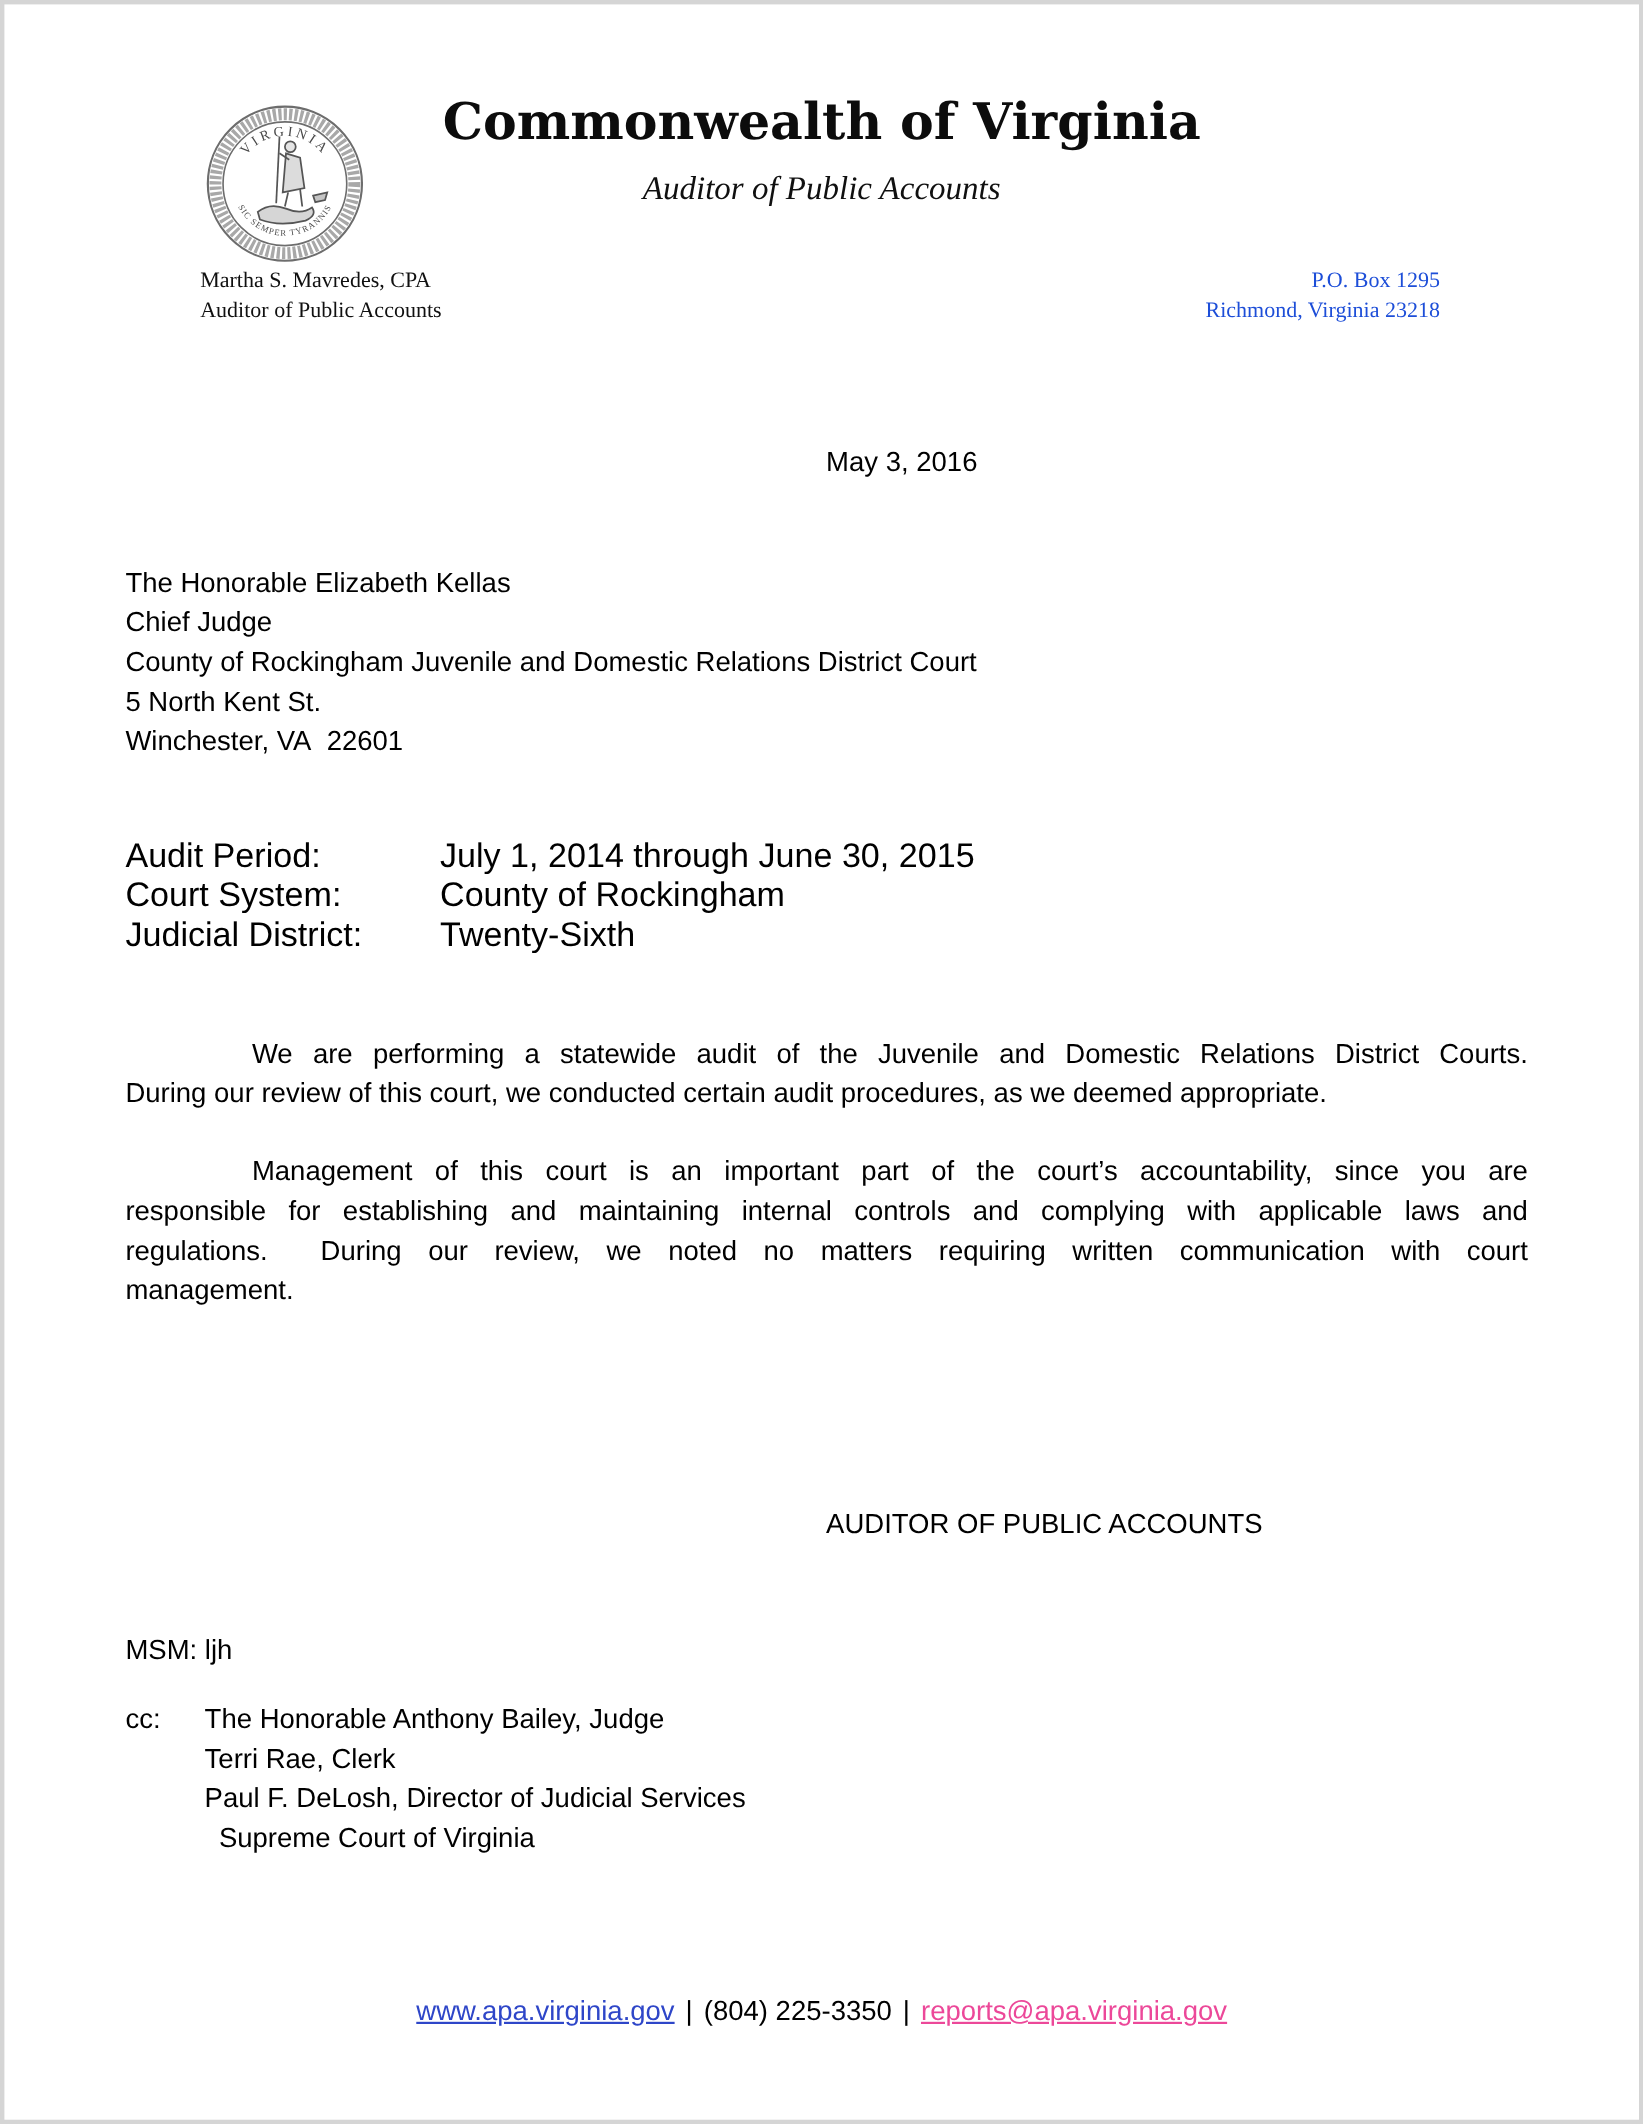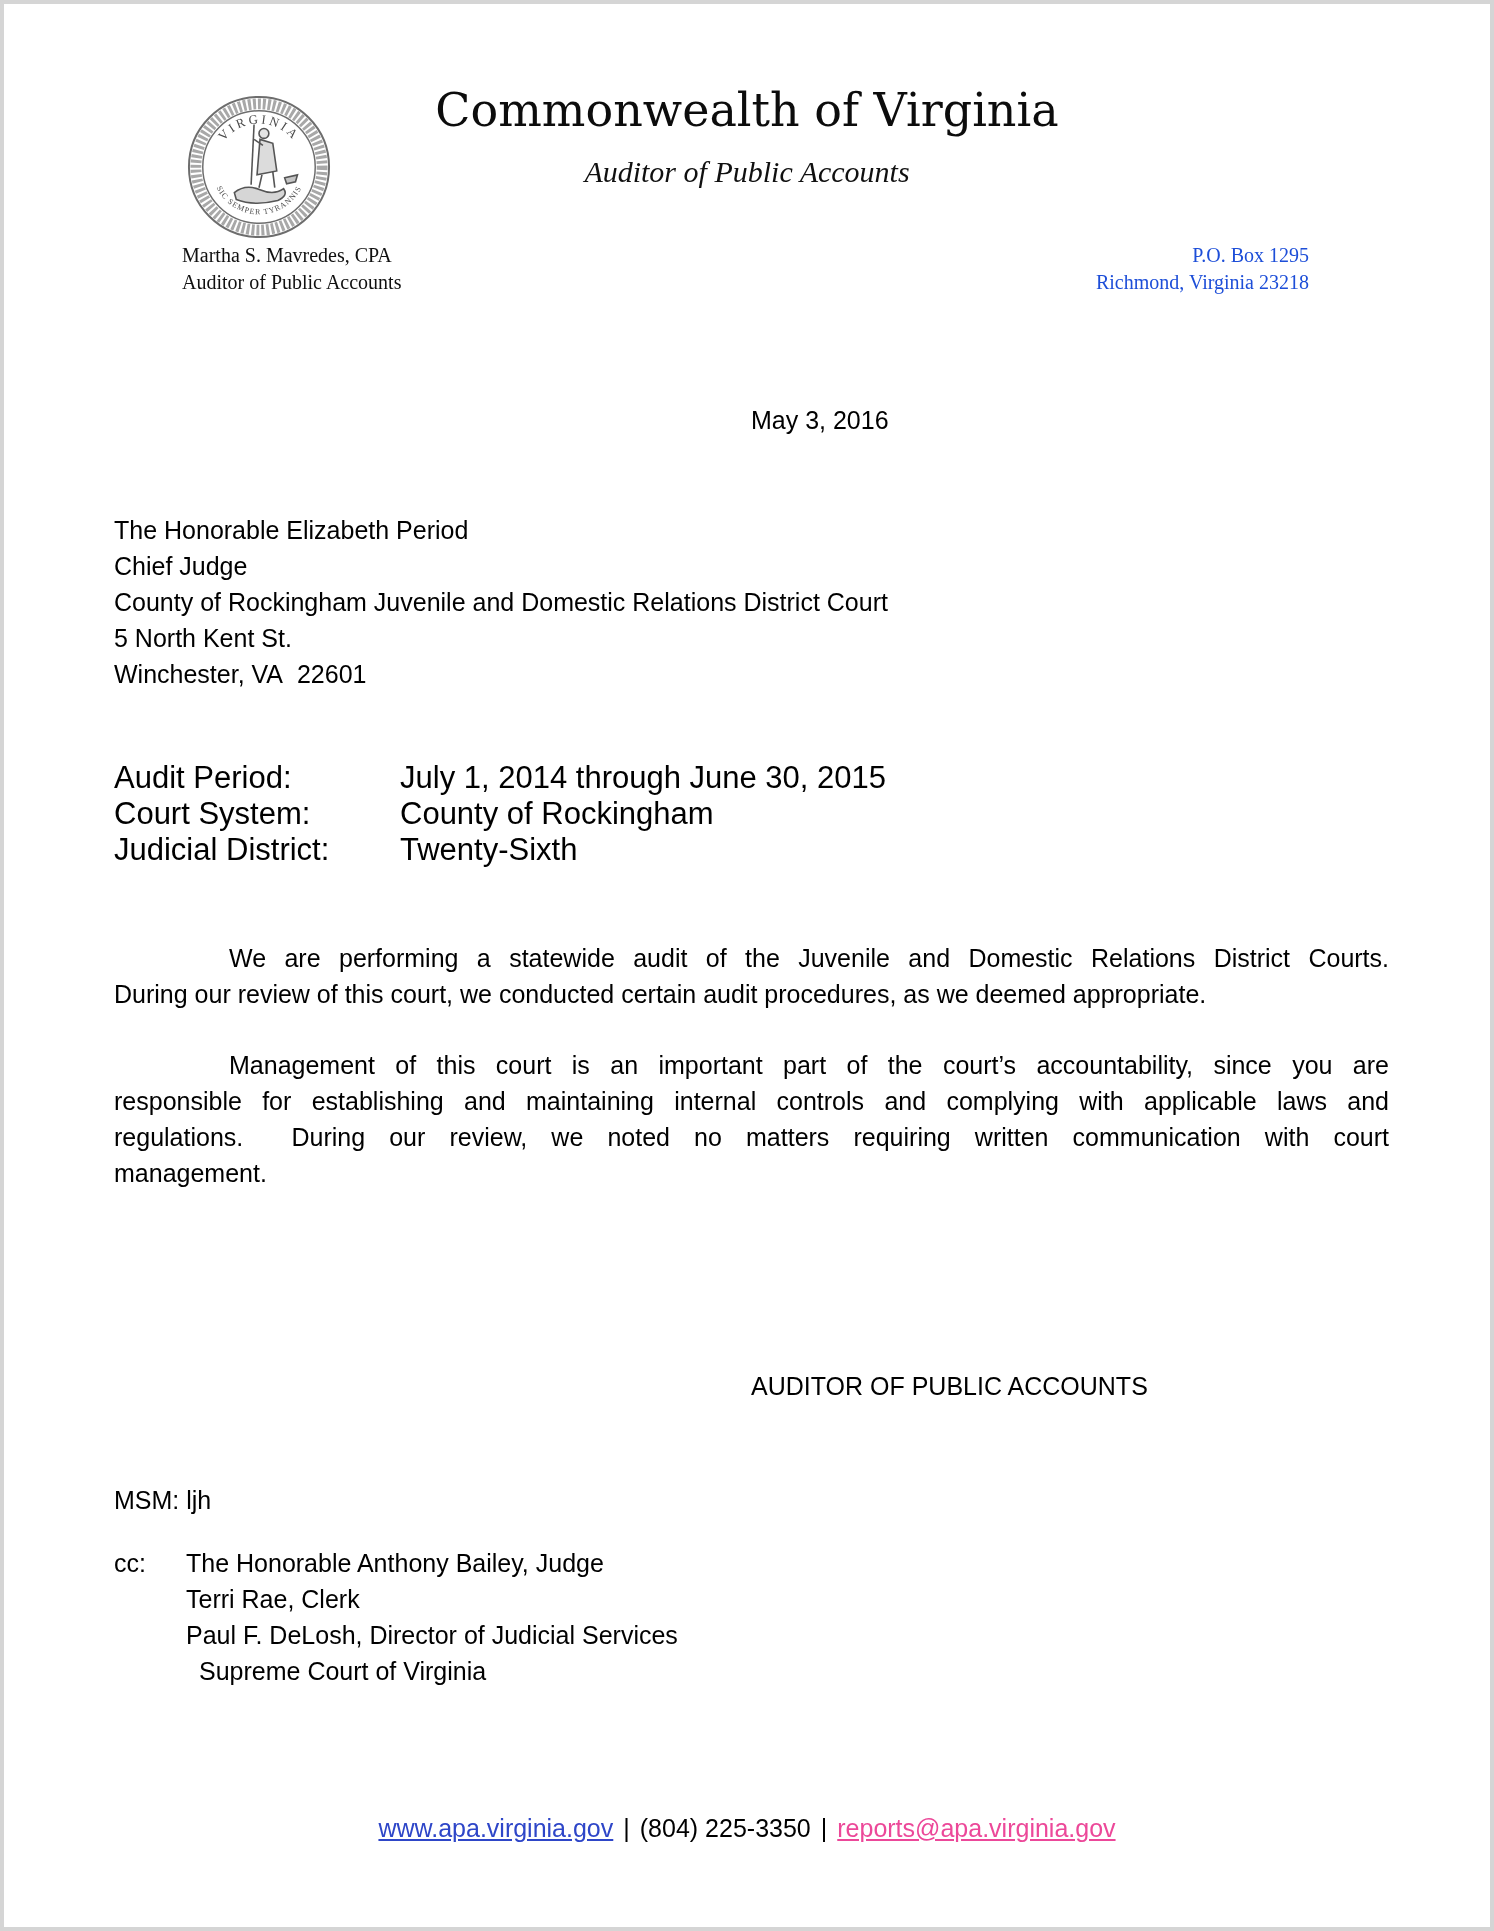--- a/index.html
+++ b/index.html
@@ -18,21 +18,21 @@
   .seal {
     position: absolute;
     left: 181px; top: 88px;
     width: 148px; height: 150px;
   }
   .lh-title {
     position: absolute;
     left: 0; top: 80px; width: 100%;
     text-align: center;
     font-family: "DejaVu Serif", serif;
-    font-weight: 400;
+    font-weight: 700;
     font-size: 46px;
     line-height: 52px;
     color: #0c0c0c;
   }
   .lh-subtitle {
     position: absolute;
     left: 0; top: 150px; width: 100%;
     text-align: center;
     font-family: "Liberation Serif", "DejaVu Serif", serif;
     font-style: italic;
@@ -164,21 +164,21 @@
   </div>
 
   <div class="lh-right">
     <div>P.O. Box 1295</div>
     <div>Richmond, Virginia 23218</div>
   </div>
 
   <div class="date-line">May 3, 2016</div>
 
   <div class="recipient">
-      <div class="recipient-line">The Honorable Elizabeth Period</div>
+      <div class="recipient-line">The Honorable Elizabeth Kellas</div>
       <div class="recipient-line">Chief Judge</div>
       <div class="recipient-line">County of Rockingham Juvenile and Domestic Relations District Court</div>
       <div class="recipient-line">5 North Kent St.</div>
       <div class="recipient-line">Winchester, VA&nbsp; 22601</div>
     </div>
 
   <div class="details">
       <div class="kv-row">
         <span class="kv-label">Audit Period:</span>
         <span class="kv-value">July 1, 2014 through June 30, 2015</span>

